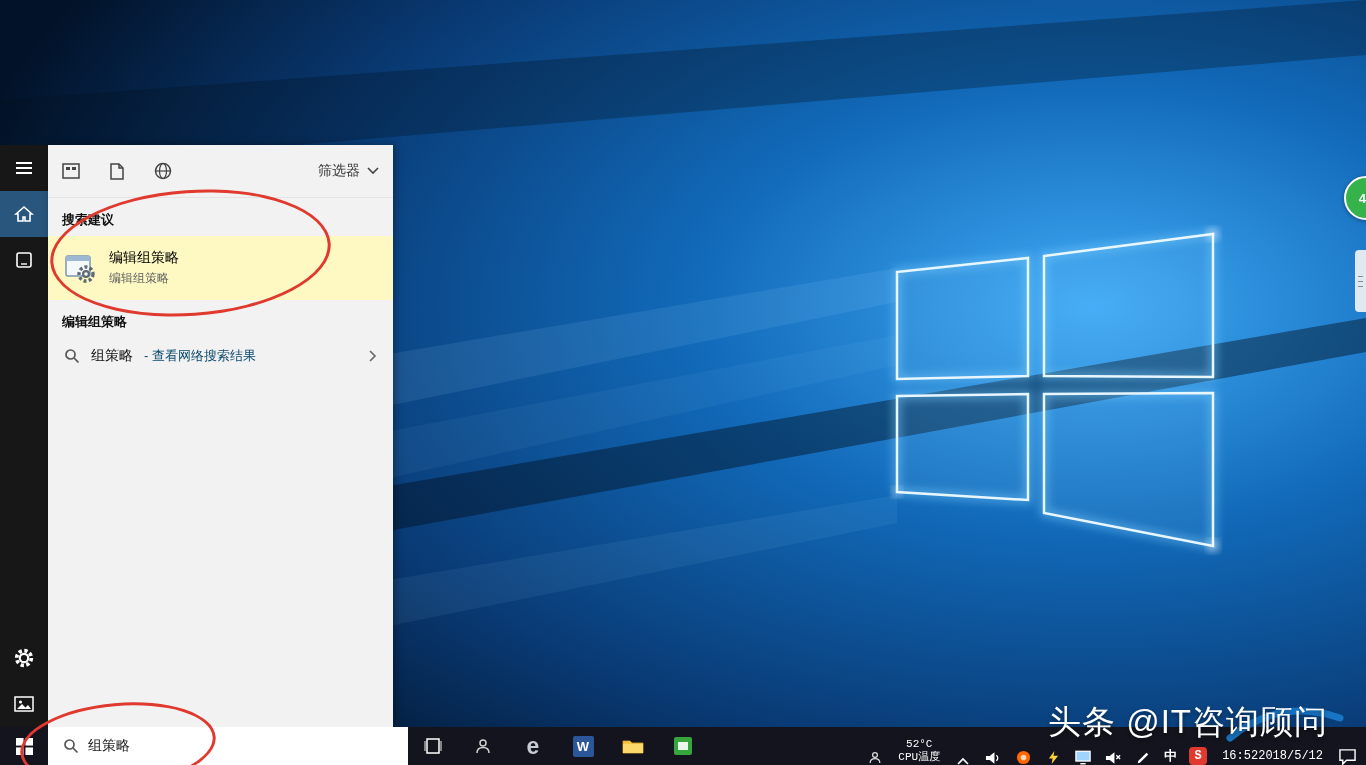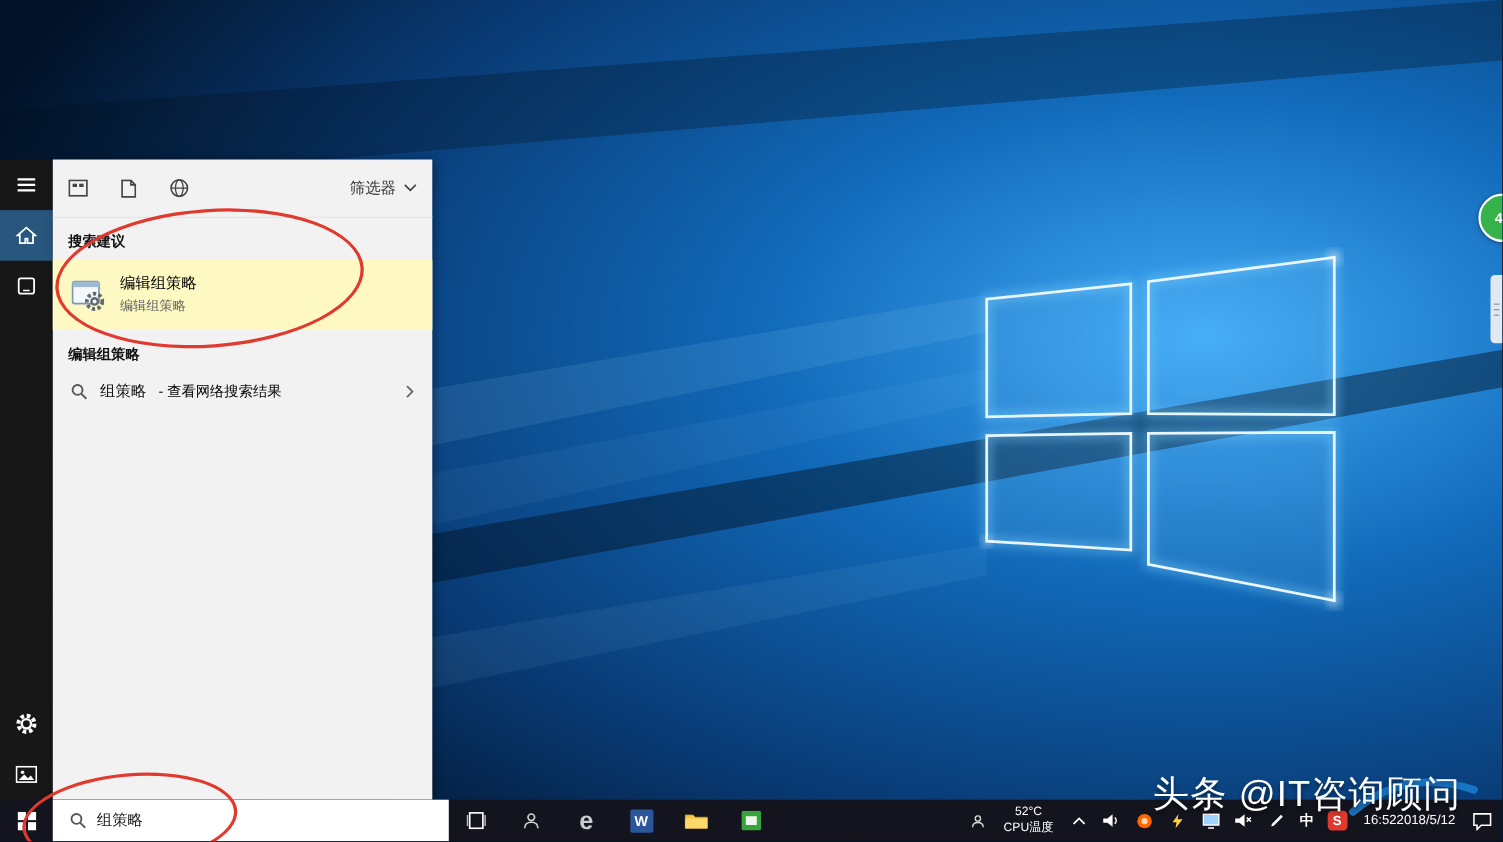--- a/index.html
+++ b/index.html
@@ -41,38 +41,38 @@
   .tab-icon{display:flex;align-items:center;cursor:pointer;}
   .filter{margin-left:auto;display:flex;align-items:center;gap:7px;color:#333;font-size:14px;cursor:pointer;}
   .section-header{font-size:13px;font-weight:bold;color:#111;padding:13px 14px 7px;}
   .result-item{
     display:flex;align-items:center;gap:13px;padding:9px 16px;cursor:pointer;background:#fef9c3;min-height:46px;
   }
   .result-title{font-size:14px;color:#000;}
   .result-sub{font-size:12px;color:#646464;margin-top:3px;}
   .suggestion-item{display:flex;align-items:center;gap:11px;padding:9px 16px;cursor:pointer;}
   .sug-query{font-size:14px;color:#111;}
-  .sug-suffix{font-size:13px;color:#000000;}
+  .sug-suffix{font-size:13px;color:#0c4a6e;}
   .sug-chevron{margin-left:auto;display:flex;align-items:center;}
 
   
   .taskbar{
     position:absolute;left:0;right:0;bottom:0;height:38px;background:#14141e;
     display:flex;align-items:stretch;z-index:2;
   }
   .start-btn{width:48px;display:flex;align-items:center;justify-content:center;cursor:pointer;}
   .tb-search{
     width:345px;background:#fff;display:flex;align-items:center;gap:9px;padding-left:15px;cursor:text;
   }
   .tb-search-text{font-size:14px;color:#1a1a1a;}
   .tb-btn{width:50px;display:flex;align-items:center;justify-content:center;cursor:pointer;}
   .edge-glyph{font-size:23px;font-weight:bold;color:#c7ccd2;line-height:1;}
   .word-badge{width:21px;height:21px;background:#2b579a;color:#fff;font-size:13px;font-weight:bold;
     display:flex;align-items:center;justify-content:center;border-radius:2px;}
-  .tray{margin-left:auto;display:flex;align-items:center;padding-right:4px;}
+  .tray{margin-left:auto;display:flex;align-items:flex-end;padding-right:4px;font-family:Liberation Mono, monospace;}
   .tray-btn{min-width:24px;display:flex;align-items:center;justify-content:center;cursor:pointer;padding:0 3px;}
   .tray-temp{display:flex;flex-direction:column;align-items:center;justify-content:center;
     color:#fff;font-size:11px;line-height:1.25;padding:0 8px;cursor:pointer;}
   .tray-ime{color:#fff;font-size:13px;font-weight:bold;padding:0 6px;display:flex;align-items:center;cursor:pointer;}
   .sogou-badge{width:18px;height:18px;border-radius:4px;background:#e0392e;color:#fff;font-weight:bold;
     font-size:12px;display:flex;align-items:center;justify-content:center;}
   .tray-clock{display:flex;flex-direction:row;align-items:center;justify-content:center;
     color:#fff;font-size:12px;line-height:1.3;padding:0 9px;cursor:pointer;}
 
   

